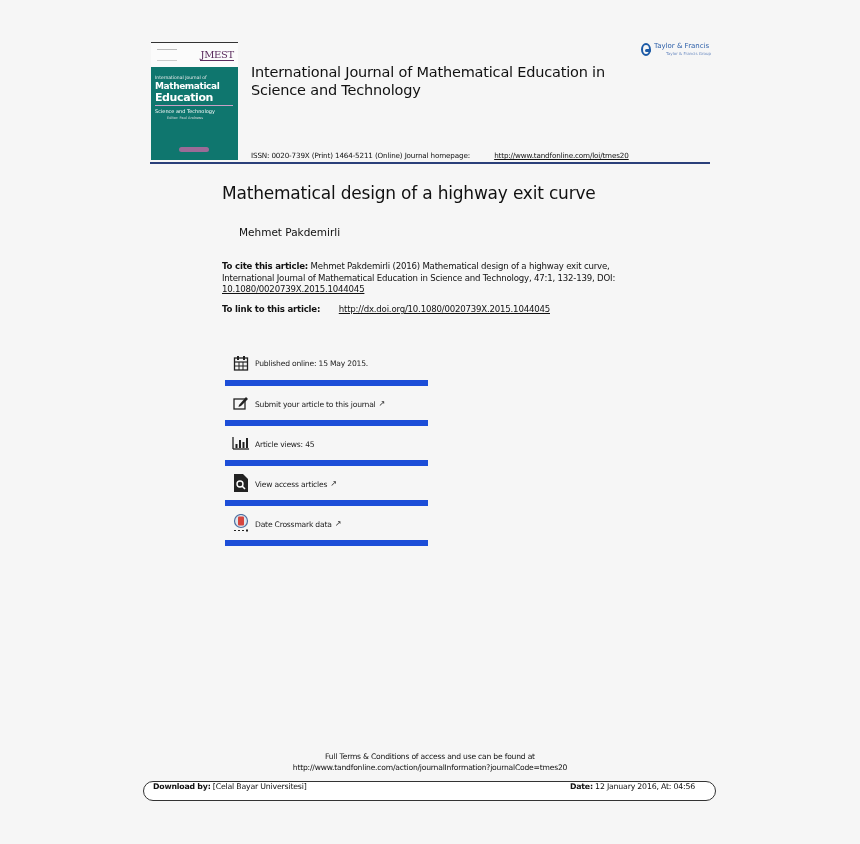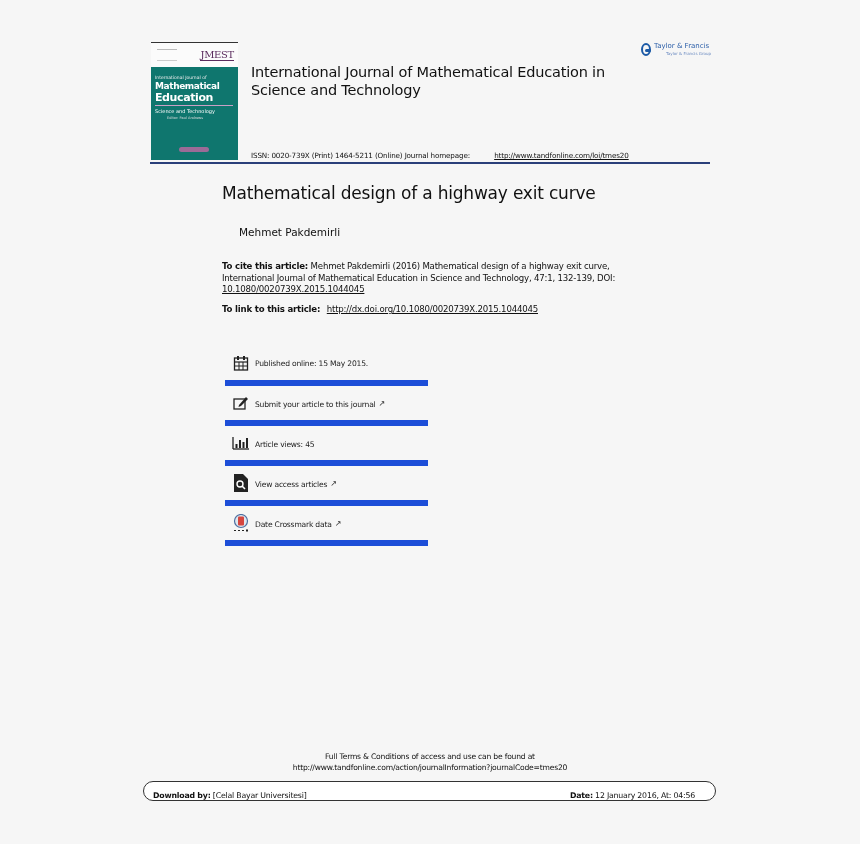--- a/index.html
+++ b/index.html
@@ -80,21 +80,21 @@
     }
     .cite {
       left: 222px; top: 261px; width: 430px;
       font-size: 8.6px; line-height: 11.5px; color: #111; letter-spacing: -0.2px;
     }
     .cite b, .link b { font-weight: bold; }
     .cite a, .link a { color: #111; text-decoration: underline; }
     .link {
       left: 222px; top: 304px; font-size: 8.6px; color: #111; white-space: nowrap; letter-spacing: -0.2px;
     }
-    .link a { margin-left: 4px; }
+    .link a { margin-left: 16px; }
     .info-list {
       left: 225px; top: 345px; width: 203px;
     }
     .info-item {
       height: 40px; display: flex; align-items: center;
       border-bottom: 6px solid #1d4ed8;
       box-sizing: border-box;
       position: relative;
     }
     .info-item:first-child { height: 41px; }
@@ -108,21 +108,21 @@
     }
     .ext { font-size: 8px; margin-left: 3px; color: #333; }
     .terms {
       left: 150px; top: 751px; width: 560px; text-align: center;
       font-size: 7.6px; line-height: 11px; color: #111; letter-spacing: -0.2px;
     }
     .footer-bar {
       left: 143px; top: 781px; width: 573px; height: 20px;
       border: 1px solid #333; border-radius: 10px; box-sizing: border-box;
       background: #fff;
-      display: flex; align-items: flex-end; justify-content: space-between;
+      display: flex; align-items: flex-start; justify-content: space-between;
       padding: 0 20px 0 9px;
       font-size: 7.8px; color: #111; letter-spacing: -0.2px;
     }
     .footer-bar b { font-weight: bold; }
   </style>
 </head>
 <body>
 
 <div class="abs cover">
   <div class="cover-top">

